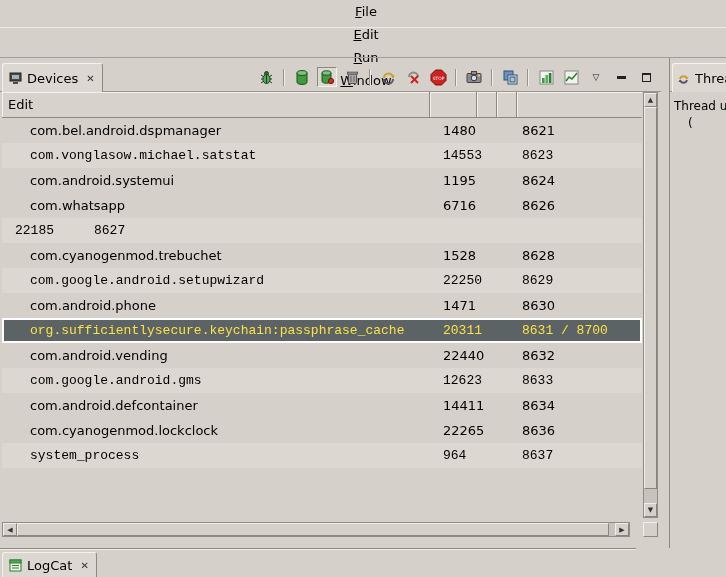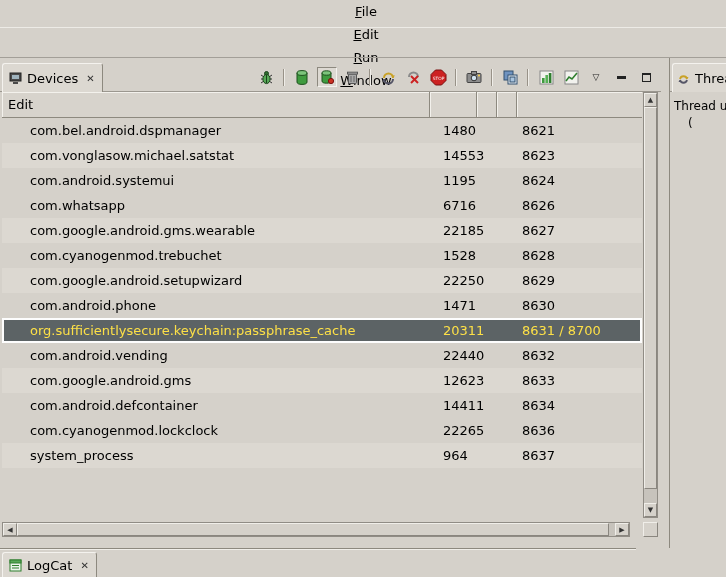--- a/index.html
+++ b/index.html
@@ -46,21 +46,21 @@
   
   .grid-header { position:absolute; top:34px; left:2px; width:640px; height:26px;
     display:flex; background:#d7d3cc; border-bottom:1px solid #8d897f; }
   .hcell { border-right:1px solid #8d897f;
     box-shadow:inset 1px 1px 0 #f3f1ec;
     display:flex; align-items:center; padding-left:6px; }
   .hc-name { width:428px; } .hc-pid { width:47px; }
   .hc-e1 { width:20px; } .hc-e2 { width:20px; } .hc-port { flex:1; border-right:none; }
   .grid-body { position:absolute; top:60px; left:2px; width:640px; height:400px; overflow:hidden; }
   .trow { height:25px; display:flex; align-items:center; background:#d5d1ca; }
-  .trow.alt { background:#dcd8d1; }
+  .trow.alt { background:#dcd8d1;font-family:Liberation Mono, monospace; }
   .trow.selected { background:#5c6365; color:#fde047;
     box-shadow:inset 0 0 0 2px #fdfdfd; }
   .c-name { width:428px; padding-left:28px; white-space:nowrap; overflow:hidden; }
   .c-pid  { width:47px;  padding-left:13px; white-space:nowrap; }
   .c-e1, .c-e2 { width:20px; }
   .c-port { flex:1; padding-left:5px; white-space:nowrap; }
   
   .vscroll { position:absolute; left:643px; top:34px; width:15px; height:426px;
     background:#c7c3bc; border:1px solid #908c85; }
   .sb-btn { width:13px; height:14px; background:#d5d1ca;
@@ -251,21 +251,20 @@
           <div class="c-port">8624</div>
         </div>
         <div class="trow">
           <div class="c-name">com.whatsapp</div>
           <div class="c-pid">6716</div>
           <div class="c-e1"></div>
           <div class="c-e2"></div>
           <div class="c-port">8626</div>
         </div>
         <div class="trow alt">
-          <div class="c-name">com.google.android.gms.wearable</div>
           <div class="c-pid">22185</div>
           <div class="c-e1"></div>
           <div class="c-e2"></div>
           <div class="c-port">8627</div>
         </div>
         <div class="trow">
           <div class="c-name">com.cyanogenmod.trebuchet</div>
           <div class="c-pid">1528</div>
           <div class="c-e1"></div>
           <div class="c-e2"></div>

